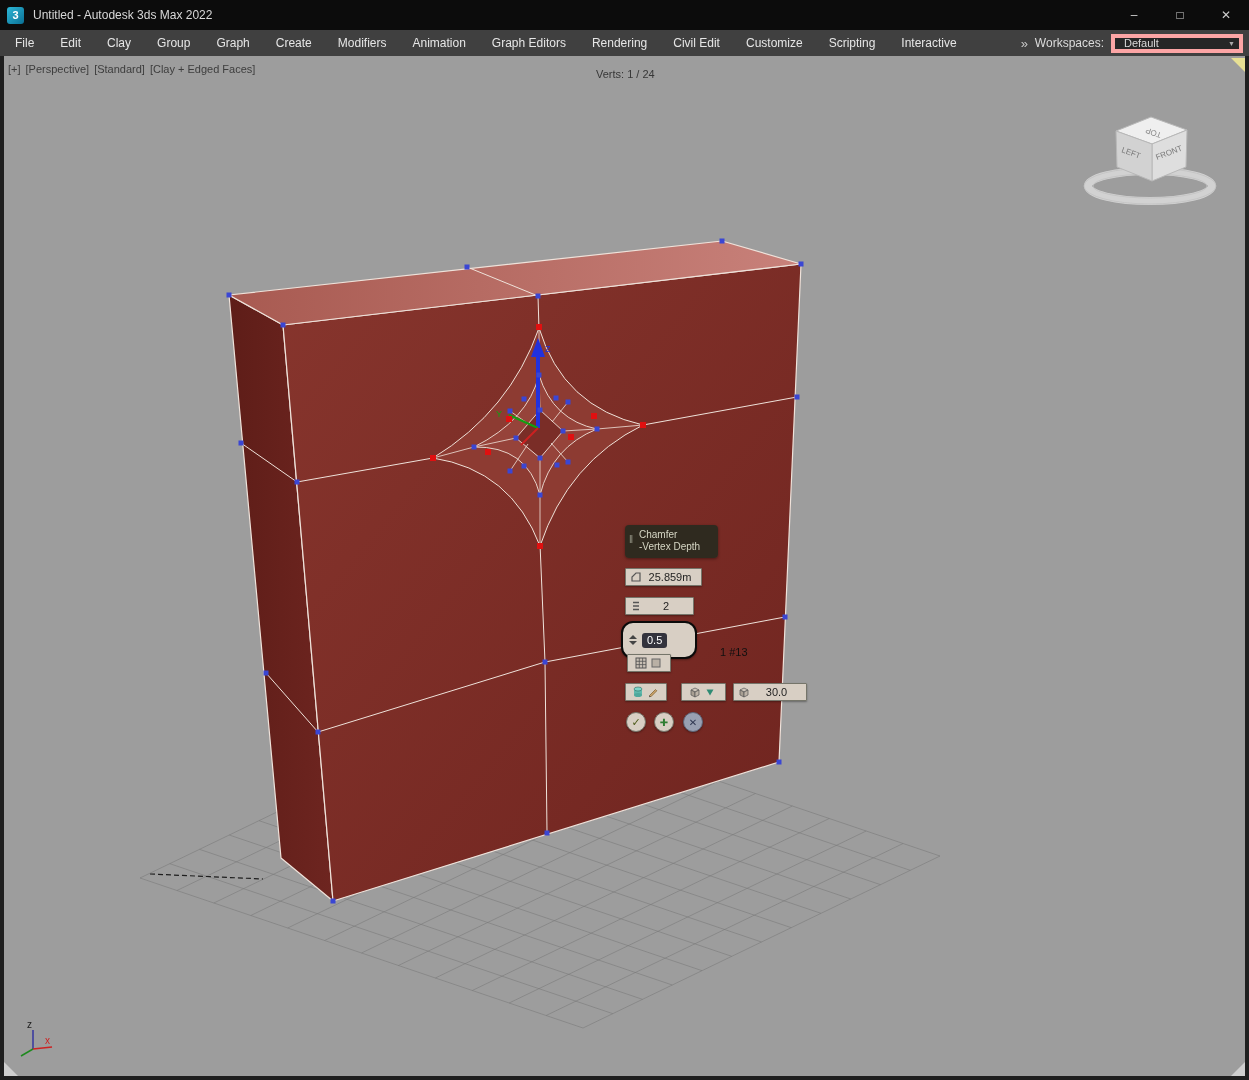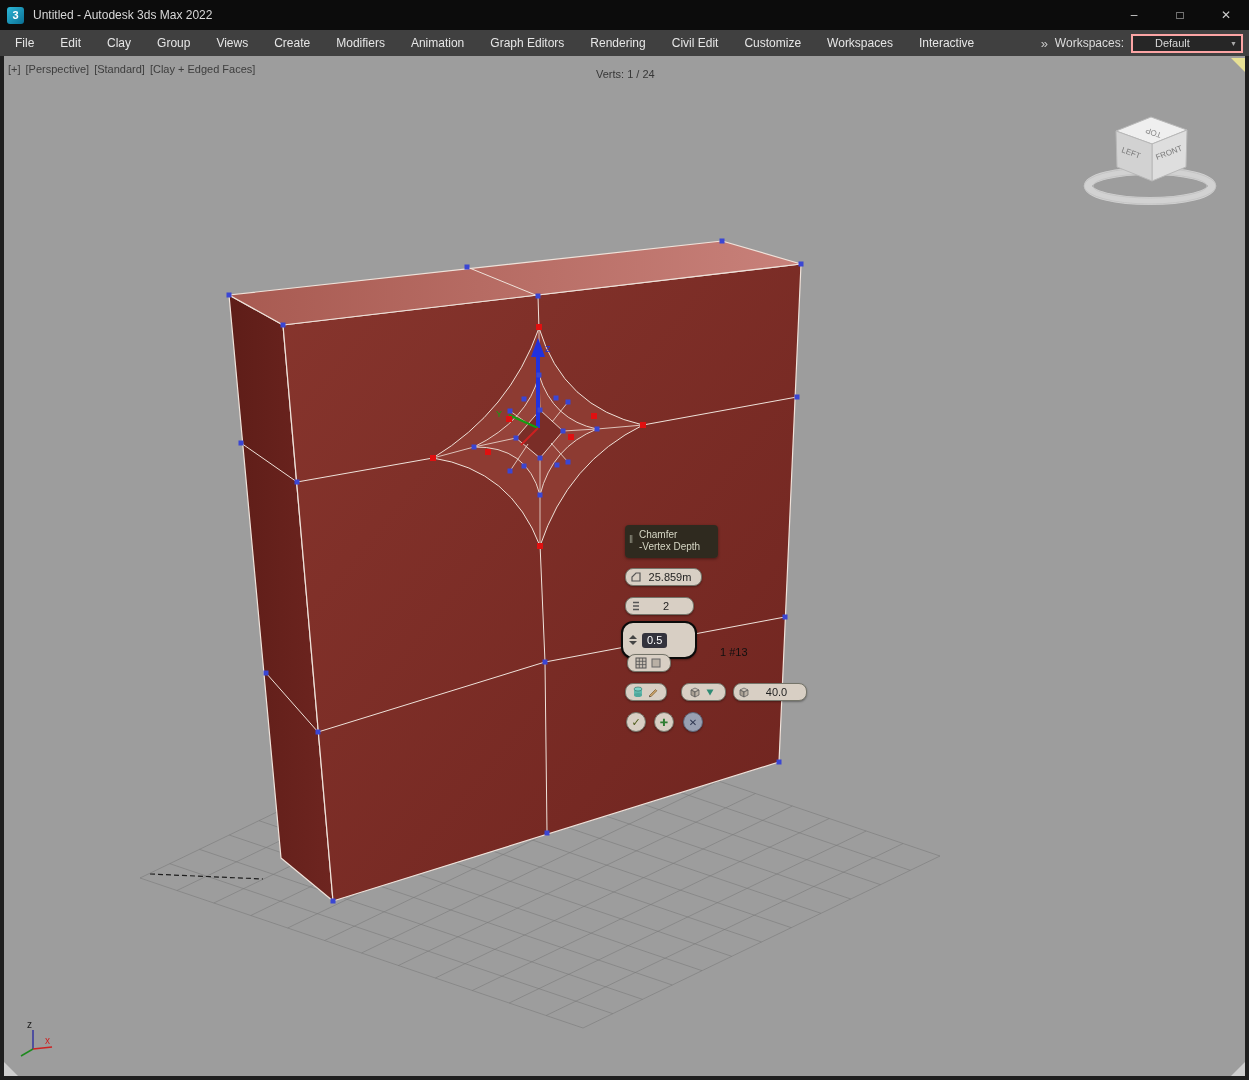--- a/index.html
+++ b/index.html
@@ -18,38 +18,38 @@
            font-size:12px;color:#cfcfcf;}
 
   
   .menubar{position:absolute;left:0;top:30px;width:100%;height:26px;background:#404040;
            display:flex;align-items:center;color:#e6e6e6;font-size:12px;}
   .menu-items{display:flex;padding-left:2px;}
   .menu-items span{padding:0 13px;line-height:26px;cursor:default;}
   .menubar-right{margin-left:auto;display:flex;align-items:center;gap:7px;padding-right:6px;}
   .chevrons{color:#c8c8c8;font-size:13px;}
   .ws-label{color:#dcdcdc;}
-  .ws-dropdown{width:112px;height:19px;background:#262626;border:2px solid #fca5a5;
-               display:flex;align-items:center;color:#d8d8d8;font-size:11px;padding-left:22px;
+  .ws-dropdown{width:132px;height:19px;background:#262626;border:4px solid #fca5a5;
+               display:flex;align-items:center;color:#d8d8d8;font-size:11px;padding-left:9px;
                position:relative;box-sizing:border-box;}
   .dd-arrow{position:absolute;right:4px;font-size:7px;color:#aaa;}
 
   
   .viewport{position:absolute;left:4px;top:56px;width:1241px;height:1020px;background:#9d9d9d;}
   svg.scene{position:absolute;left:0;top:0;display:block;}
   .vp-label{position:absolute;left:4px;top:7px;font-size:11px;color:#3d3d3d;display:flex;gap:5px;}
   .vp-label span{cursor:default;}
   .vp-stats{position:absolute;left:592px;top:12px;font-size:11px;color:#373737;}
 
   
   .caddy-tip{position:absolute;left:621px;top:469px;width:93px;background:rgba(42,42,31,.94);
              border-radius:4px;color:#d6d6c4;font-size:10px;line-height:12px;
              padding:4px 5px 5px 14px;box-sizing:border-box;box-shadow:0 1px 3px rgba(0,0,0,.4);}
   .grip{position:absolute;left:4px;top:9px;color:#9a9a8a;font-size:10px;}
-  .pill{position:absolute;height:18px;background:#d8cfc4;border:1px solid #75756a;border-radius:8px;
+  .pill{position:absolute;height:18px;background:#d8cfc4;border:1px solid #75756a;border-radius:1px;
         display:flex;align-items:center;gap:3px;font-size:11px;color:#1f1f1f;
         padding:0 6px 0 4px;box-sizing:border-box;box-shadow:0 1px 2px rgba(0,0,0,.35);}
   .pill svg{flex:0 0 auto;}
   .pval{flex:1;text-align:center;}
   .p-amount{left:621px;top:512px;width:77px;}
   .p-seg{left:621px;top:541px;width:69px;}
   .p-depth{left:617px;top:565px;width:76px;height:38px;border:2px solid #0a0a0a;border-radius:12px;}
   .depth-chip{background:#33333d;color:#fff;border-radius:3px;padding:0 5px;line-height:15px;}
   .p-mini{left:623px;top:598px;width:44px;justify-content:center;}
   .count-label{position:absolute;left:716px;top:590px;font-size:11px;color:#101010;}
@@ -77,29 +77,29 @@
       <div class="win-btn">✕</div>
     </div>
   </div>
 
   <div class="menubar">
     <div class="menu-items">
         <span>File</span>
         <span>Edit</span>
         <span>Clay</span>
         <span>Group</span>
-        <span>Views</span>
+        <span>Graph</span>
         <span>Create</span>
         <span>Modifiers</span>
         <span>Animation</span>
         <span>Graph Editors</span>
         <span>Rendering</span>
         <span>Civil Edit</span>
         <span>Customize</span>
-        <span>Workspaces</span>
+        <span>Scripting</span>
         <span>Interactive</span>
       </div>
     <div class="menubar-right">
       <span class="chevrons">»</span>
       <span class="ws-label">Workspaces:</span>
       <div class="ws-dropdown">
         <span>Default</span>
         <span class="dd-arrow">▼</span>
       </div>
     </div>
@@ -318,21 +318,21 @@
         <polygon points="2.5,3.5 9.5,3.5 6,9.5" fill="#2e8b74"></polygon>
       </svg>
     </div>
 
     <div class="pill p-tension">
       <svg width="12" height="12" viewBox="0 0 12 12">
         <polygon points="2,4 6,2 10,4 6,6" fill="#cfc6ba" stroke="#555" stroke-width="0.7"></polygon>
         <polygon points="2,4 6,6 6,11 2,9" fill="#a89f93" stroke="#555" stroke-width="0.7"></polygon>
         <polygon points="6,6 10,4 10,9 6,11" fill="#bcb3a7" stroke="#555" stroke-width="0.7"></polygon>
       </svg>
-      <span class="pval">40.0</span>
+      <span class="pval">30.0</span>
     </div>
 
     <div class="cbtn b-ok">✓</div>
     <div class="cbtn b-apply">✚</div>
     <div class="cbtn b-cancel">✕</div>
 
   </div>
 </div>
 
 </body></html>

